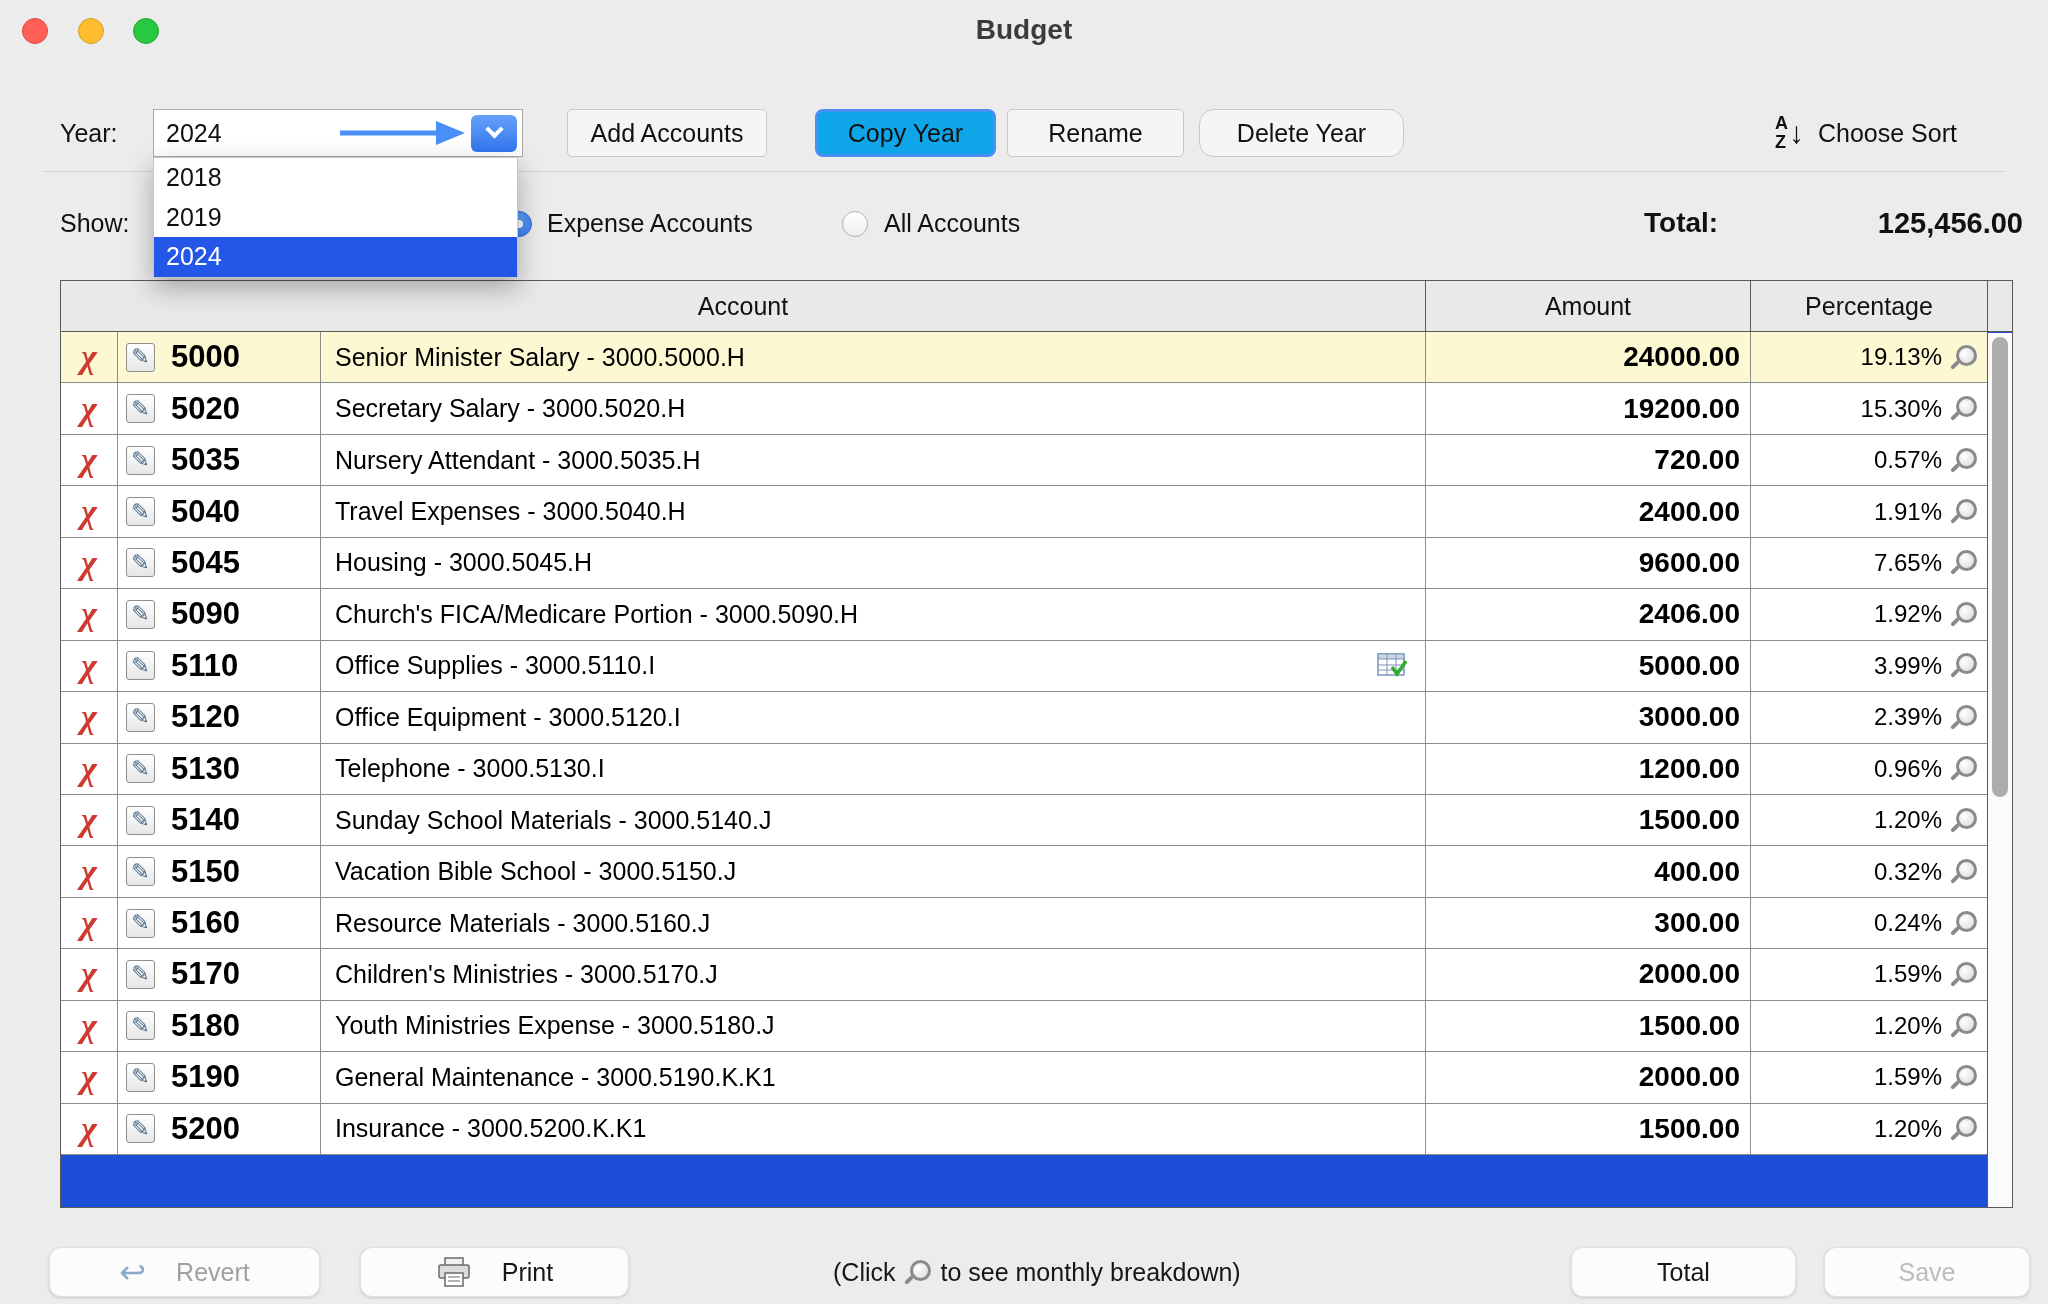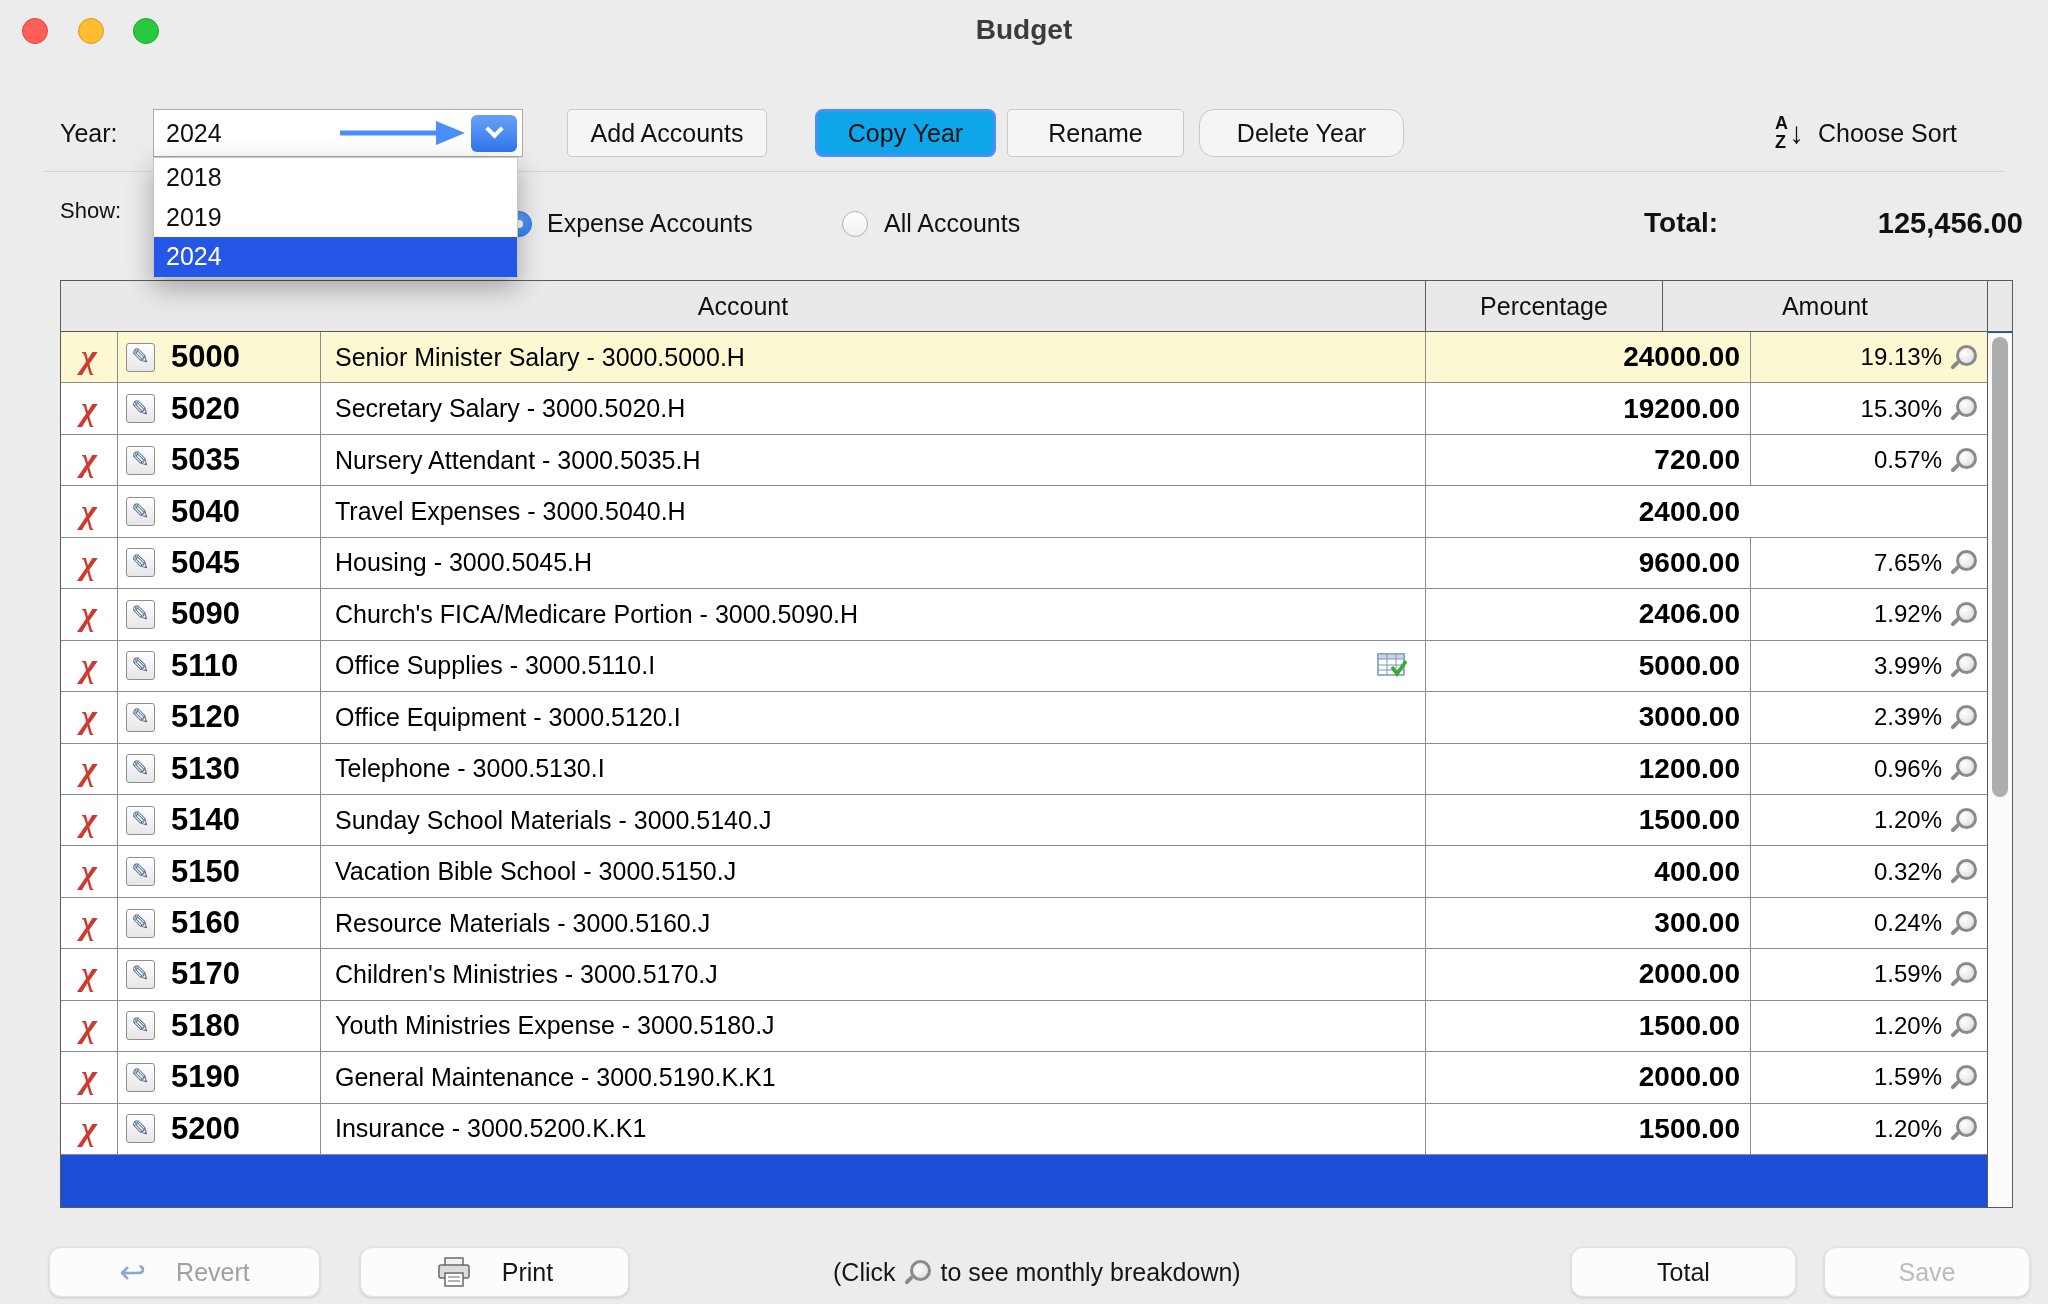--- a/index.html
+++ b/index.html
@@ -49,21 +49,21 @@
   .sort-icon { display:inline-flex; align-items:center; }
   .sort-letters { display:flex; flex-direction:column; font-weight:bold; font-size:18px; line-height:1.05; color:#111; }
   .sort-letters::before { content:'A'; }
   .sort-letters::after  { content:'Z'; }
   .sort-arrow { font-size:30px; line-height:1; margin-left:1px; font-weight:bold; }
   .sort-arrow::before { content:'\2193'; }
 
   .separator { position:absolute; left:43px; top:171px; width:1962px; height:1px; background:#d4d4d4; }
 
   
-  .show-label { position:absolute; left:60px; top:187px; height:48px; line-height:48px; font-size:22px; }
+  .show-label { position:absolute; left:60px; top:199px; height:48px; line-height:48px; font-size:25px; }
   .radio { position:absolute; top:211px; width:26px; height:26px; border-radius:50%; }
   .radio.on  { left:506px; background:radial-gradient(circle at 35% 30%, #6aa6f8, #2f7bf5); border:1px solid #2a6be0; }
   .radio.on::after { content:''; position:absolute; left:8px; top:8px; width:8px; height:8px; border-radius:50%; background:#fff; }
   .radio.off { left:842px; background:linear-gradient(#ffffff,#f0f0f0); border:1px solid #b2b2b2; }
   .rlabel { position:absolute; top:199px; height:48px; line-height:48px; font-size:25px; }
   .rl-exp { left:547px; }
   .rl-all { left:884px; }
   .total-label { position:absolute; left:1644px; top:199px; height:48px; line-height:48px; font-size:28px; font-weight:bold; }
   .total-value { position:absolute; right:25px; top:199px; height:48px; line-height:48px; font-size:29px; font-weight:bold; text-align:right; }
 
@@ -167,22 +167,22 @@
 <span class="radio on"></span>
 <div class="rlabel rl-exp">Expense Accounts</div>
 <span class="radio off"></span>
 <div class="rlabel rl-all">All Accounts</div>
 <div class="total-label">Total:</div>
 <div class="total-value">125,456.00</div>
 
 <div class="table-wrap">
   <div class="thead">
     <div class="th th-account">Account</div>
+    <div class="th th-amount">Amount</div>
     <div class="th th-pct">Percentage</div>
-    <div class="th th-amount">Amount</div>
     <div class="th th-corner"></div>
   </div>
   <div class="tbody">
       <div class="trow highlight">
     <div class="c-x">
       <span class="delete-x"></span>
     </div>
     <div class="c-idnum">
       <span class="edit-icon"></span>
       <span class="acct-num">5000</span>
@@ -246,20 +246,24 @@
     <div class="c-idnum">
       <span class="edit-icon"></span>
       <span class="acct-num">5040</span>
     </div>
     <div class="c-name">
       <span class="acct-name">Travel Expenses - 3000.5040.H</span>
 
     </div>
     <div class="c-amount">
       <span>2400.00</span>
+    </div>
+    <div class="c-pct">
+      <span>1.91%</span>
+      <span class="magnifier"></span>
     </div>
   </div>
       <div class="trow">
     <div class="c-x">
       <span class="delete-x"></span>
     </div>
     <div class="c-idnum">
       <span class="edit-icon"></span>
       <span class="acct-num">5045</span>
     </div>

